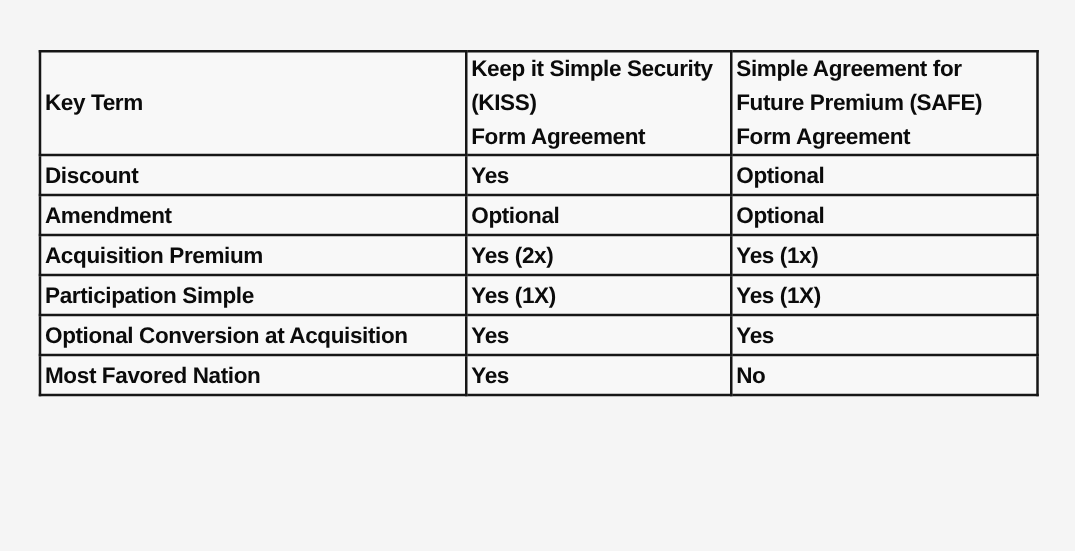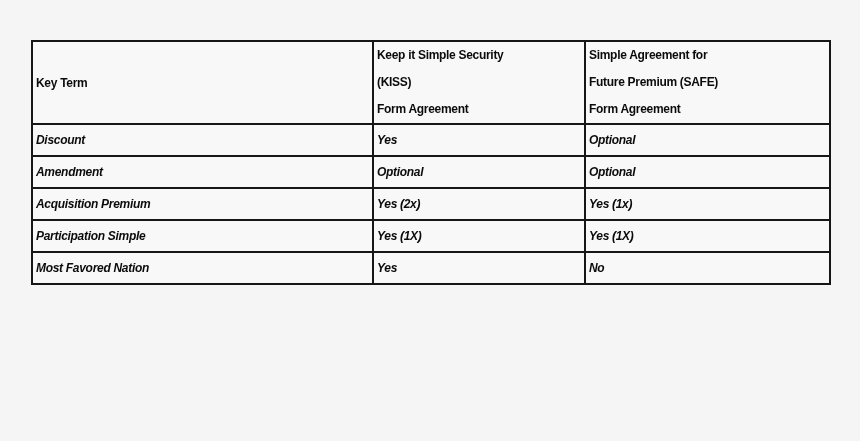--- a/index.html
+++ b/index.html
@@ -25,21 +25,21 @@
     width: 798px;
     border-collapse: collapse;
     table-layout: fixed;
     background: #f8f8f8;
   }
   table.cmp th,
   table.cmp td {
     border: 2px solid #161616;
     color: #0b0b0b;
     font-weight: 700;
-    font-size: 12px;
+    font-size: 18px;
     letter-spacing: -0.3px;
     text-align: left;
     vertical-align: middle;
     padding: 0 4px 0 3px;
     overflow: hidden;
   }
   col.c1 { width: 341px; }
   col.c2 { width: 212px; }
   col.c3 { width: 245px; }
   thead th {
@@ -47,21 +47,20 @@
   }
   thead th .hline {
     display: block;
     line-height: 27px;
     white-space: nowrap;
   }
   tbody td {
     height: 30px;
     line-height: 22px;
     white-space: nowrap;
-    font-style: italic;
   }
 </style>
 </head>
 <body>
 
 <div class="stage">
   <table class="cmp">
     <colgroup>
       <col class="c1">
       <col class="c2">
@@ -99,19 +98,24 @@
         <td>Acquisition Premium</td>
         <td>Yes (2x)</td>
         <td>Yes (1x)</td>
       </tr>
       <tr>
         <td>Participation Simple</td>
         <td>Yes (1X)</td>
         <td>Yes (1X)</td>
       </tr>
       <tr>
+        <td>Optional Conversion at Acquisition</td>
+        <td>Yes</td>
+        <td>Yes</td>
+      </tr>
+      <tr>
         <td>Most Favored Nation</td>
         <td>Yes</td>
         <td>No</td>
       </tr>
     </tbody>
   </table>
 </div>
 
 </body></html>

